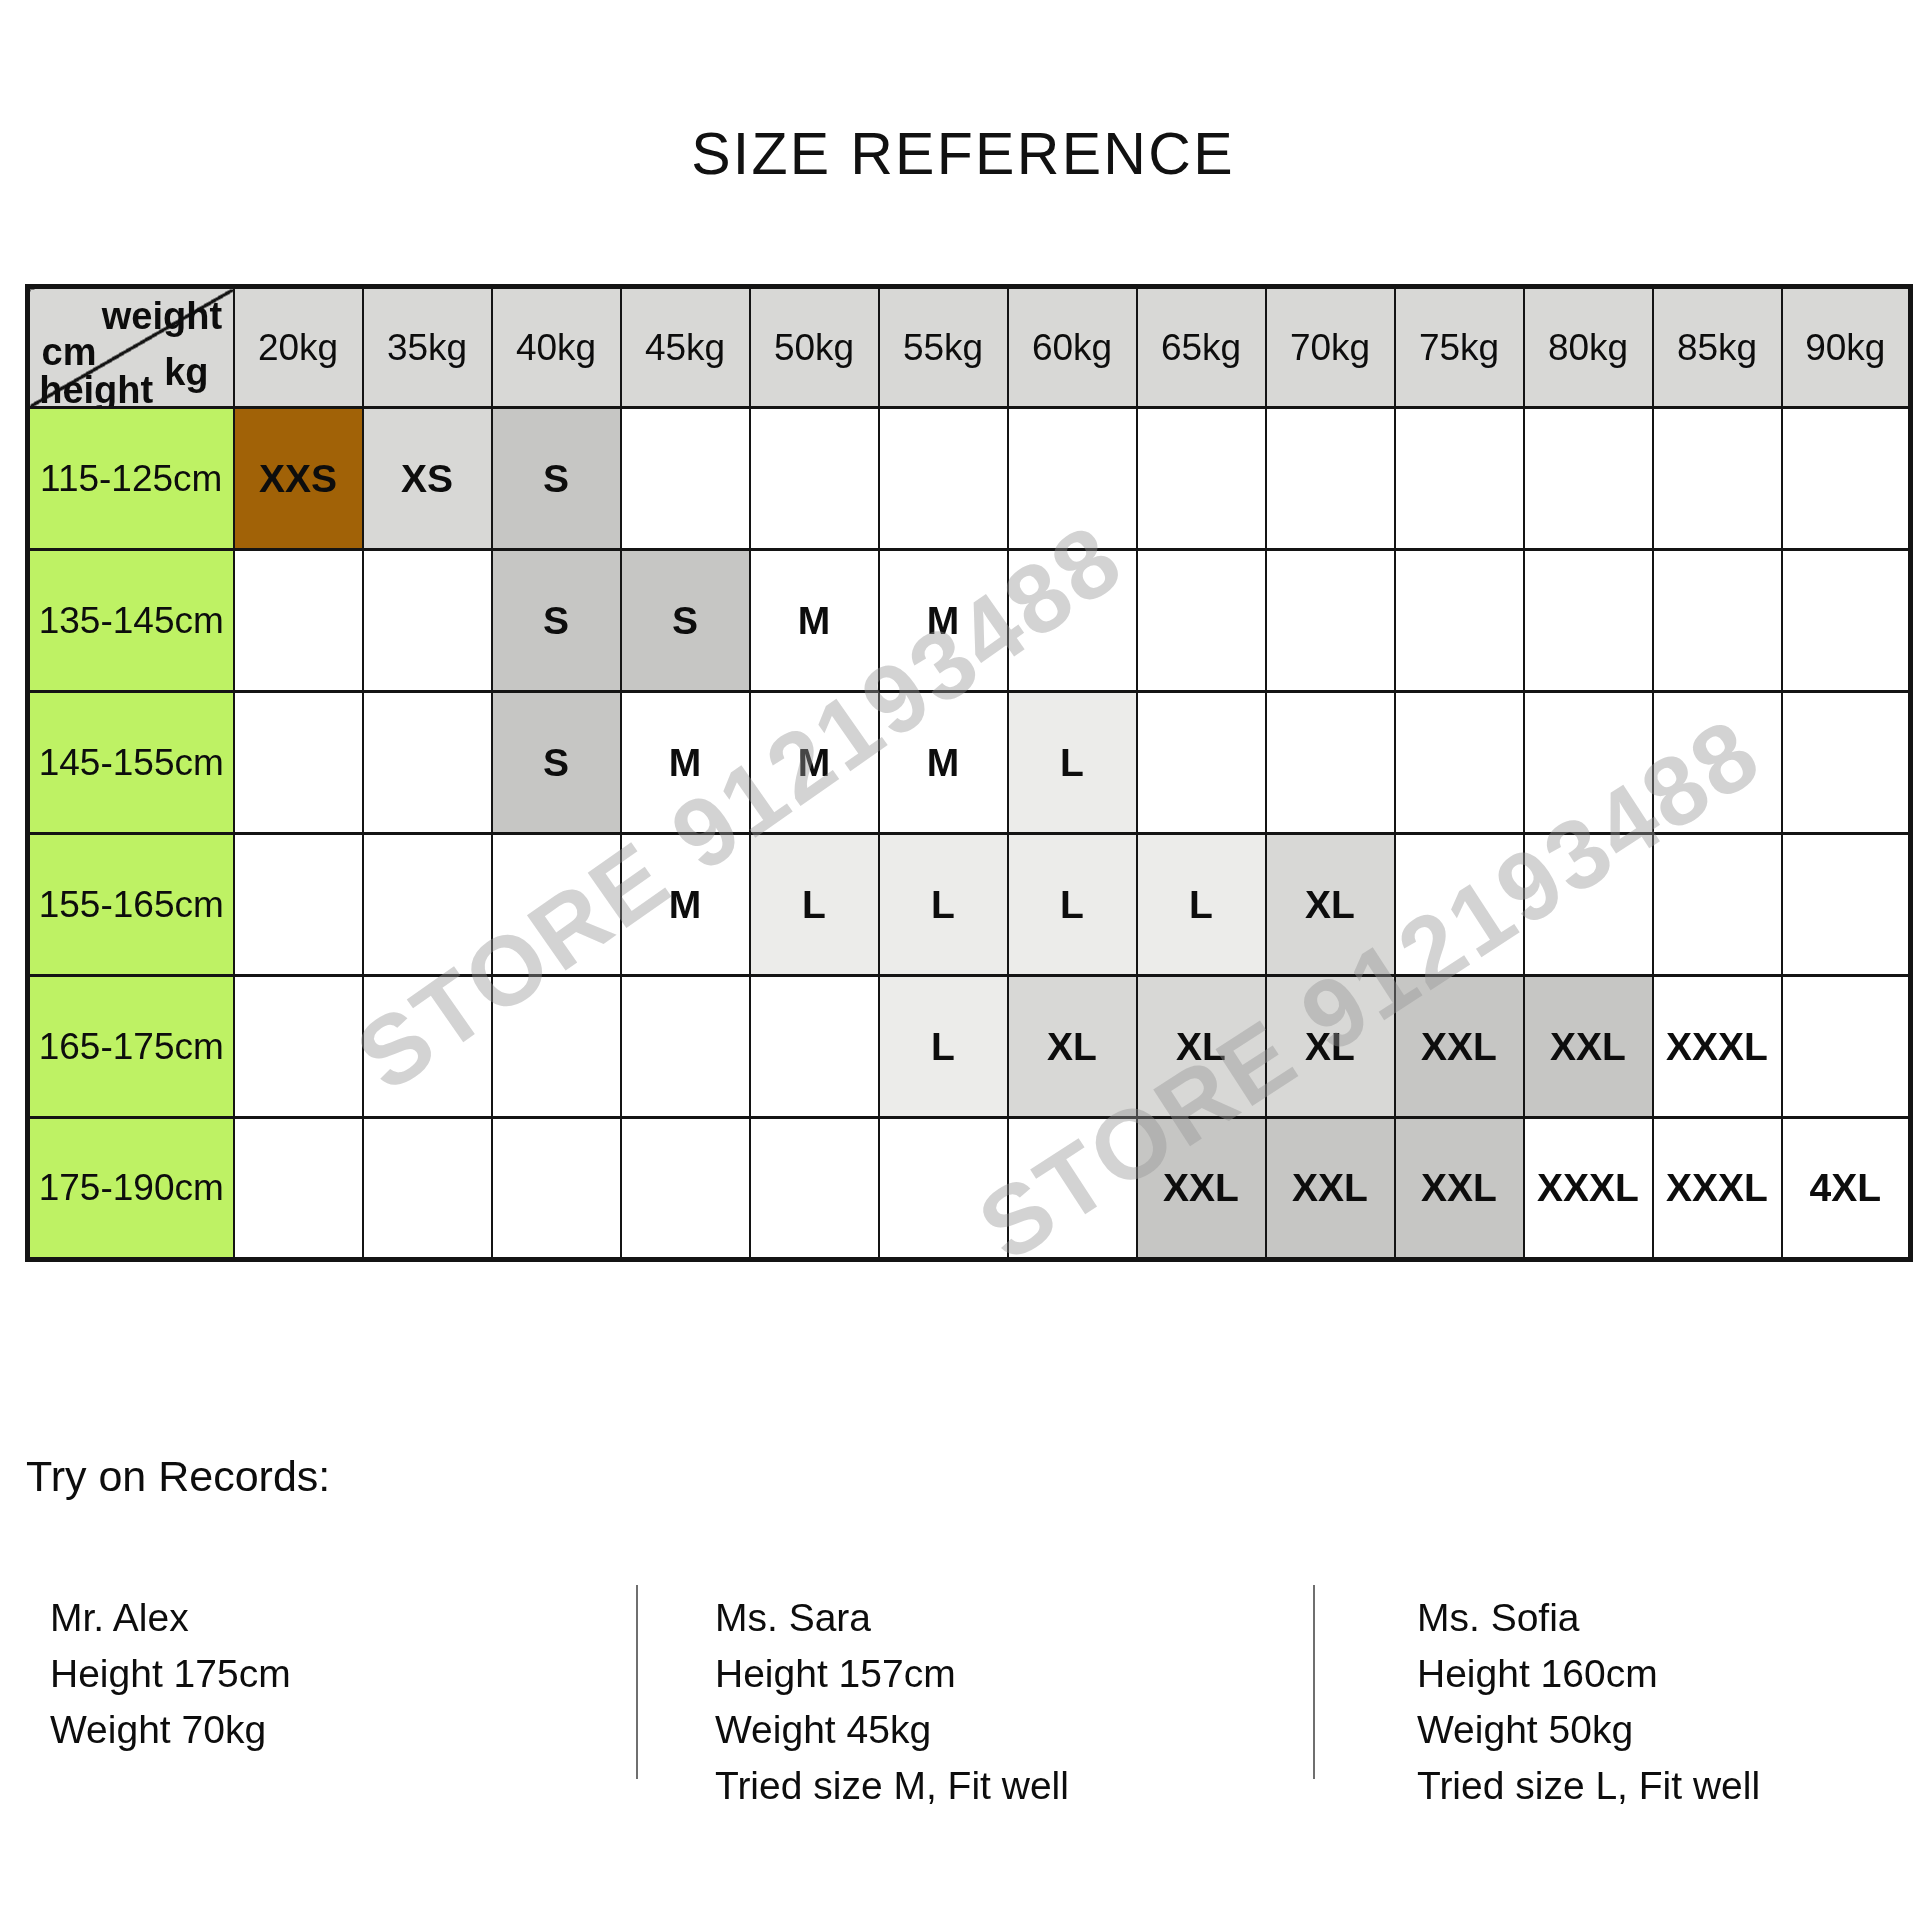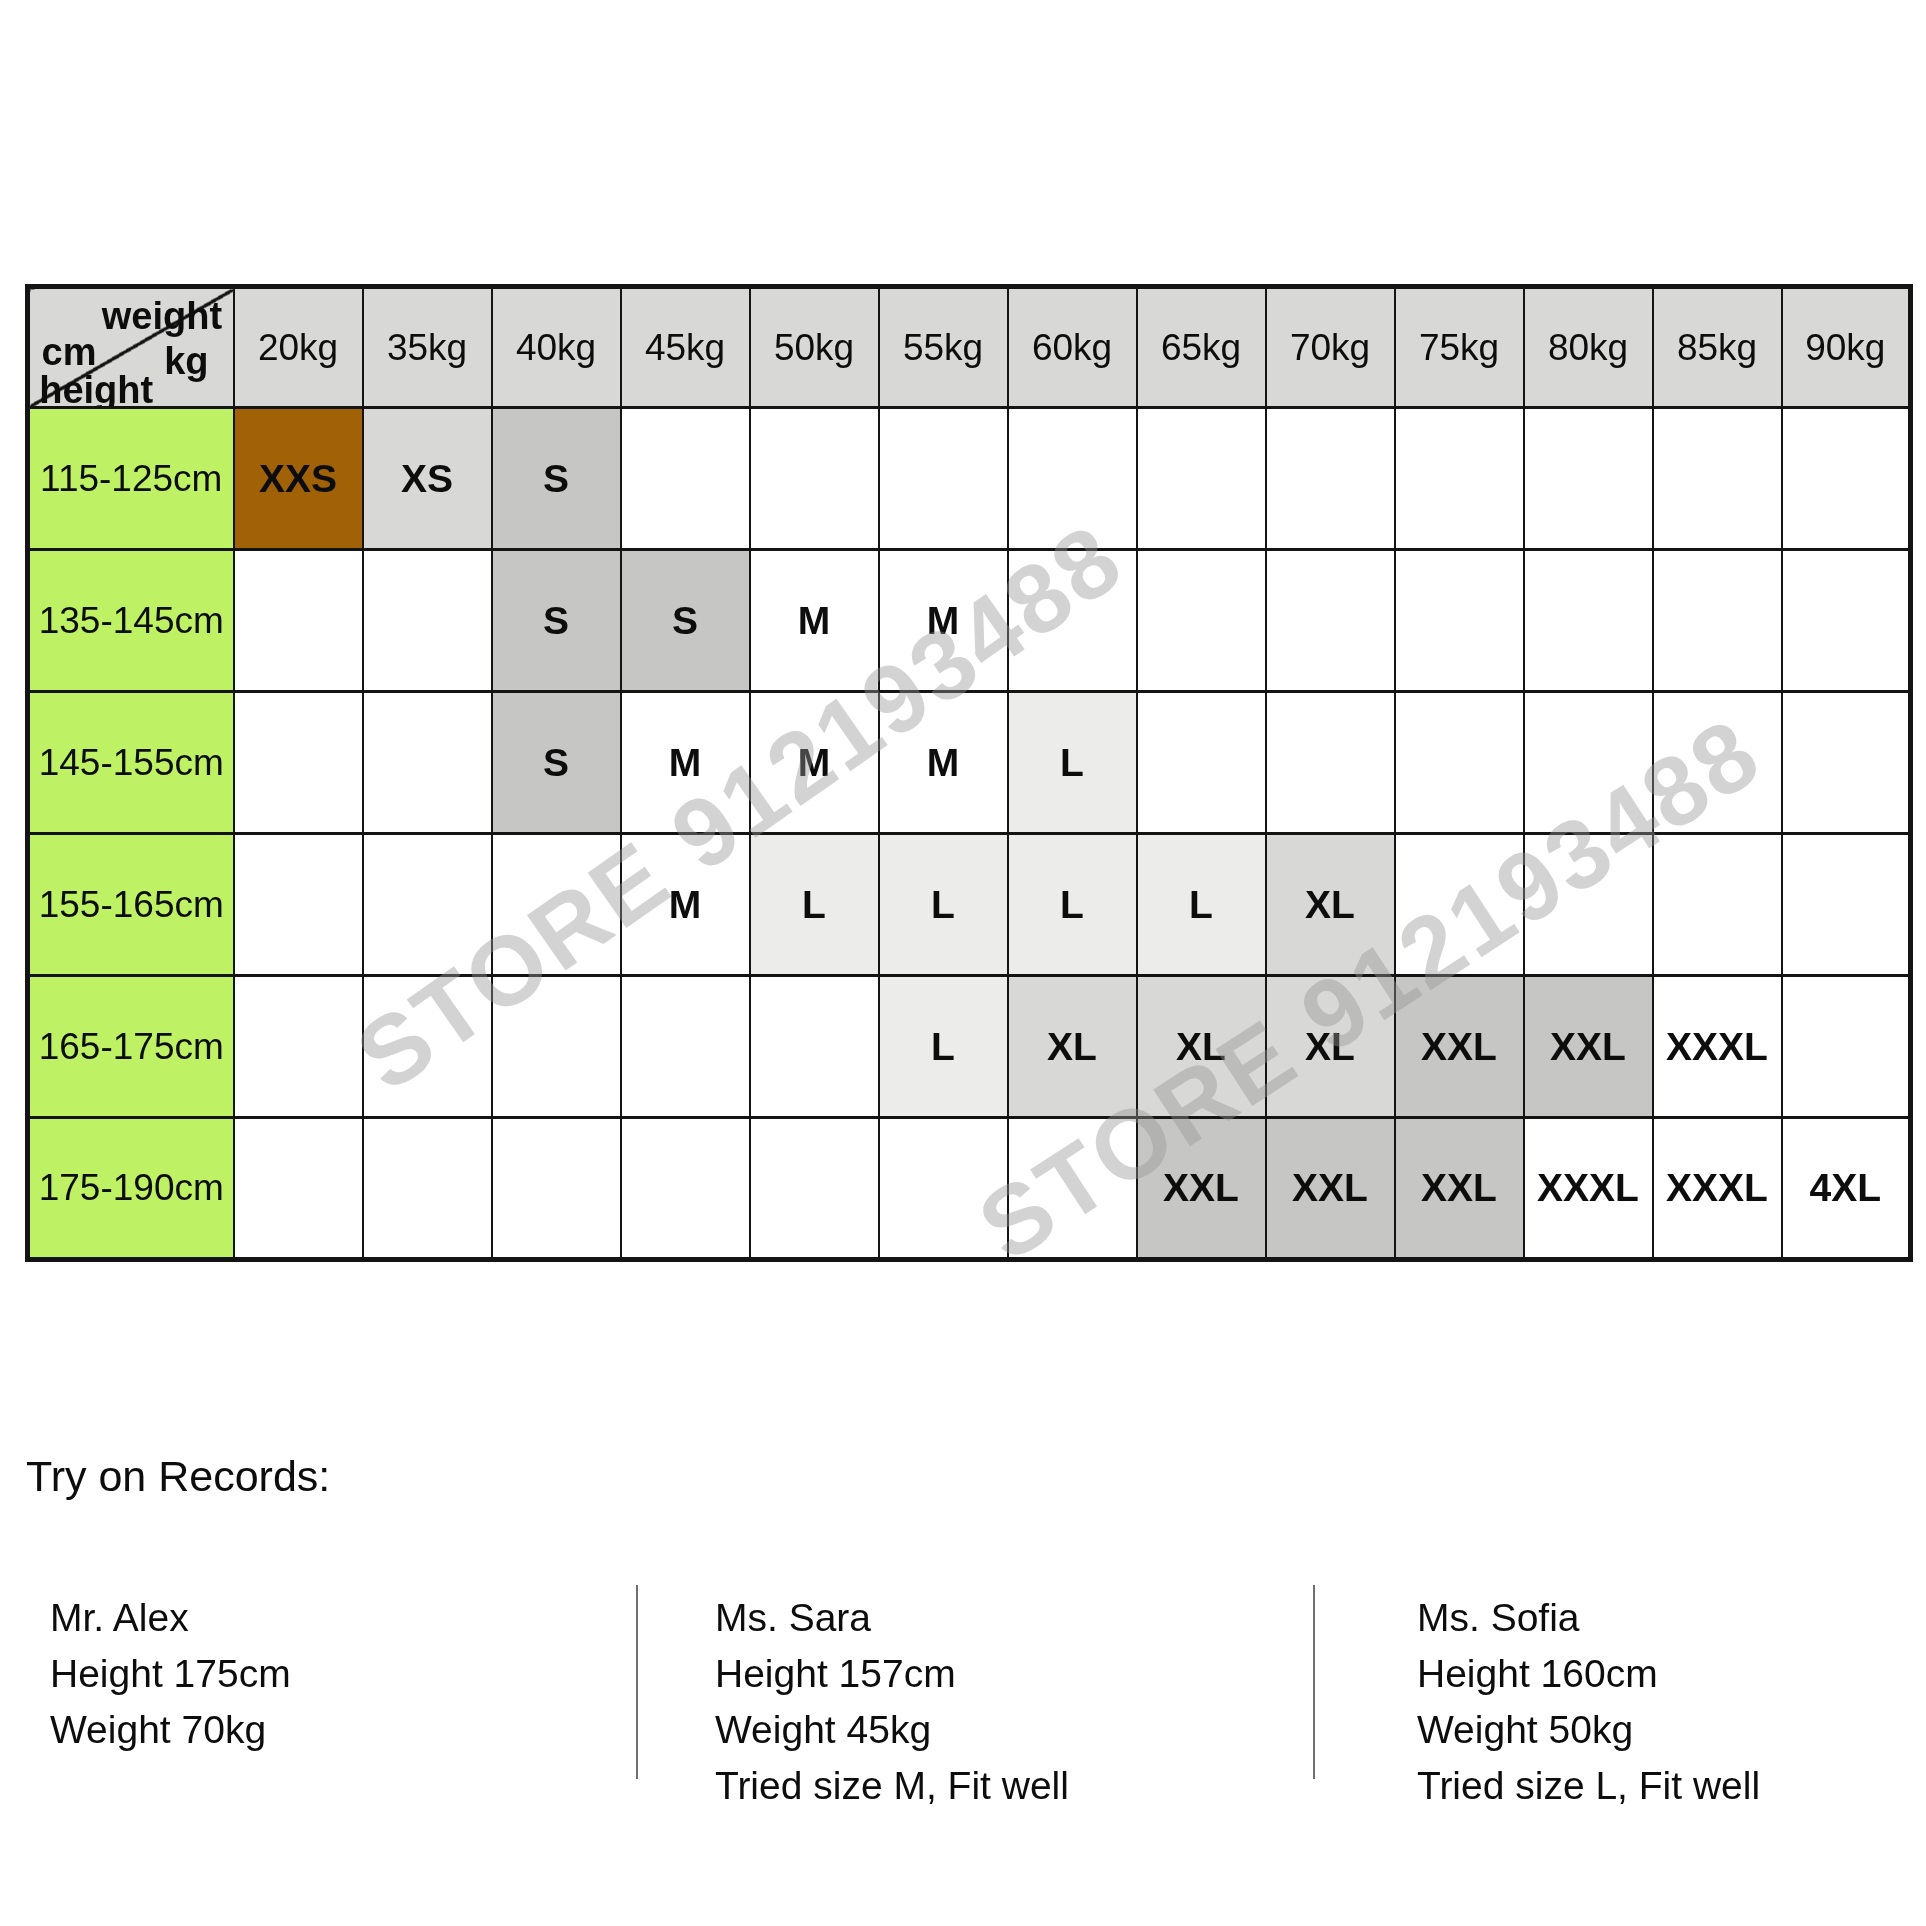--- a/index.html
+++ b/index.html
@@ -49,21 +49,21 @@
     position:relative;
     background:#d8d8d6;
     background-image:linear-gradient(to bottom right,
       transparent calc(50% - 1.7px),
       #141414 calc(50% - 1.7px),
       #141414 calc(50% + 1.7px),
       transparent calc(50% + 1.7px));
   }
   .corner span{position:absolute;font-size:38px;font-weight:700;line-height:1;}
   .c-weight{top:8px;right:10.4px;}
-  .c-kg{top:53px;right:24px;text-align:center;}
+  .c-kg{top:64px;right:24px;text-align:center;}
   .c-cm{top:44px;left:11.6px;}
   .c-height{top:82px;left:9.2px;}
   th.wcol{background:#d8d8d6;font-size:37px;font-weight:400;}
   td.hlabel{background:#bef264;font-size:37px;font-weight:400;}
   td.szcell{font-size:39px;font-weight:700;background:#ffffff;}
 
   .rec-heading{
     position:absolute;left:26px;top:1452px;
     font-size:43px;font-weight:400;
   }
@@ -80,20 +80,21 @@
     background:#6f6f6f;
   }
   .vd1{left:636px;}
   .vd2{left:1313px;}
 </style>
 </head>
 <body>
 
 <div id="canvas">
 
+  <div class="title">SIZE REFERENCE</div>
 
   <div class="wm wm1">STORE 912193488</div>
   <div class="wm wm2">STORE 912193488</div>
 
   <table class="size-table">
     <colgroup id="cols">
         <col style="width: 206px;">
         <col style="width: 129px;">
         <col style="width: 129px;">
         <col style="width: 129px;">

